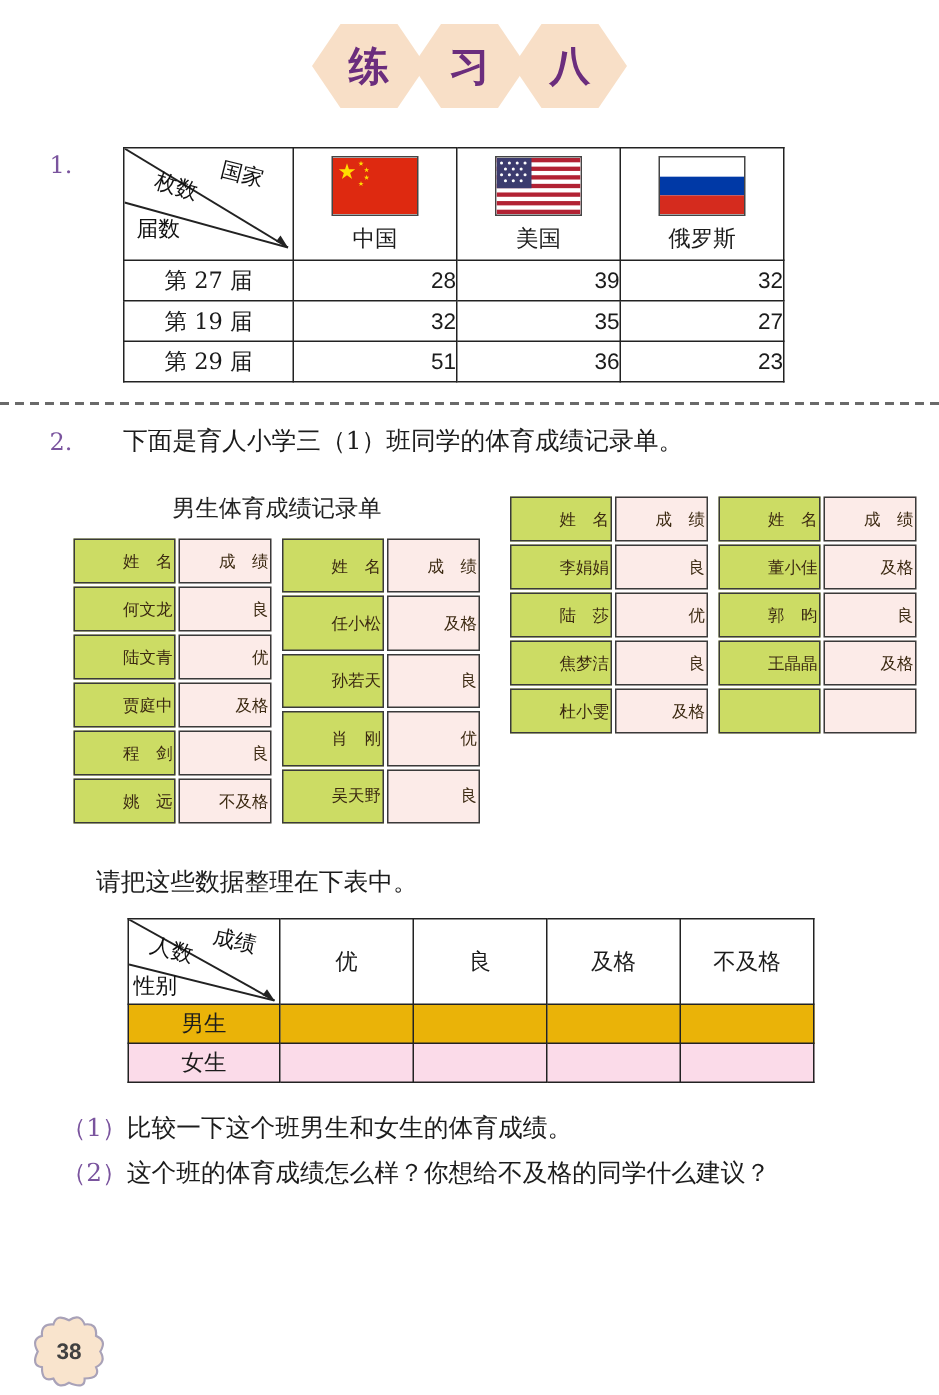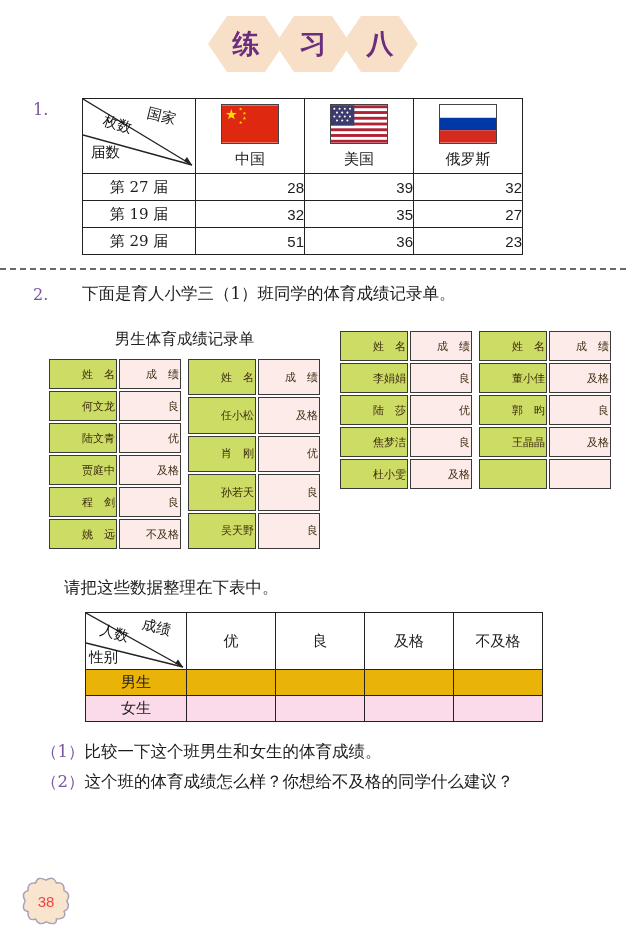--- a/index.html
+++ b/index.html
@@ -58,22 +58,22 @@
   td.s-lab{height:25px;text-align:center;font-size:15px;}
   tr.row-boys td{background:#eab308;}
   tr.row-girls td{background:#fbdbe9;}
 
   .bottom-qs{margin:15px 0 0 41px;font-size:16.5px;line-height:30px;}
   .bottom-qs .num{color:#7a549e;}
 
   
   .badge{position:absolute;left:21px;top:876px;width:50px;height:50px;}
   .badge .num{position:absolute;left:0;top:0;width:50px;height:50px;display:flex;
-              align-items:center;justify-content:center;font-size:15px;color:#ef4444;
-              font-family:"Liberation Sans","DejaVu Sans",sans-serif;}
+              align-items:center;justify-content:center;font-size:15px;color:#404040;
+              font-family:"Liberation Sans","DejaVu Sans",sans-serif;font-weight:bold;}
 </style>
 </head>
 <body>
 
 <div class="page">
 
   <div class="title-row">
     <div class="hex">
         <span>练</span>
       </div>
@@ -228,26 +228,26 @@
           <tbody>
               <tr>
             <td class="name-c">姓　名</td>
             <td class="grade-c">成　绩</td>
           </tr>
           <tr>
                 <td class="name-c">任小松</td>
                 <td class="grade-c">及格</td>
               </tr>
           <tr>
+                <td class="name-c">孙若天</td>
+                <td class="grade-c">良</td>
+              </tr>
+          <tr>
                 <td class="name-c">肖　刚</td>
                 <td class="grade-c">优</td>
-              </tr>
-          <tr>
-                <td class="name-c">孙若天</td>
-                <td class="grade-c">良</td>
               </tr>
           <tr>
                 <td class="name-c">吴天野</td>
                 <td class="grade-c">良</td>
               </tr>
         </tbody>
           </table>
       </div>
     </div>
 

